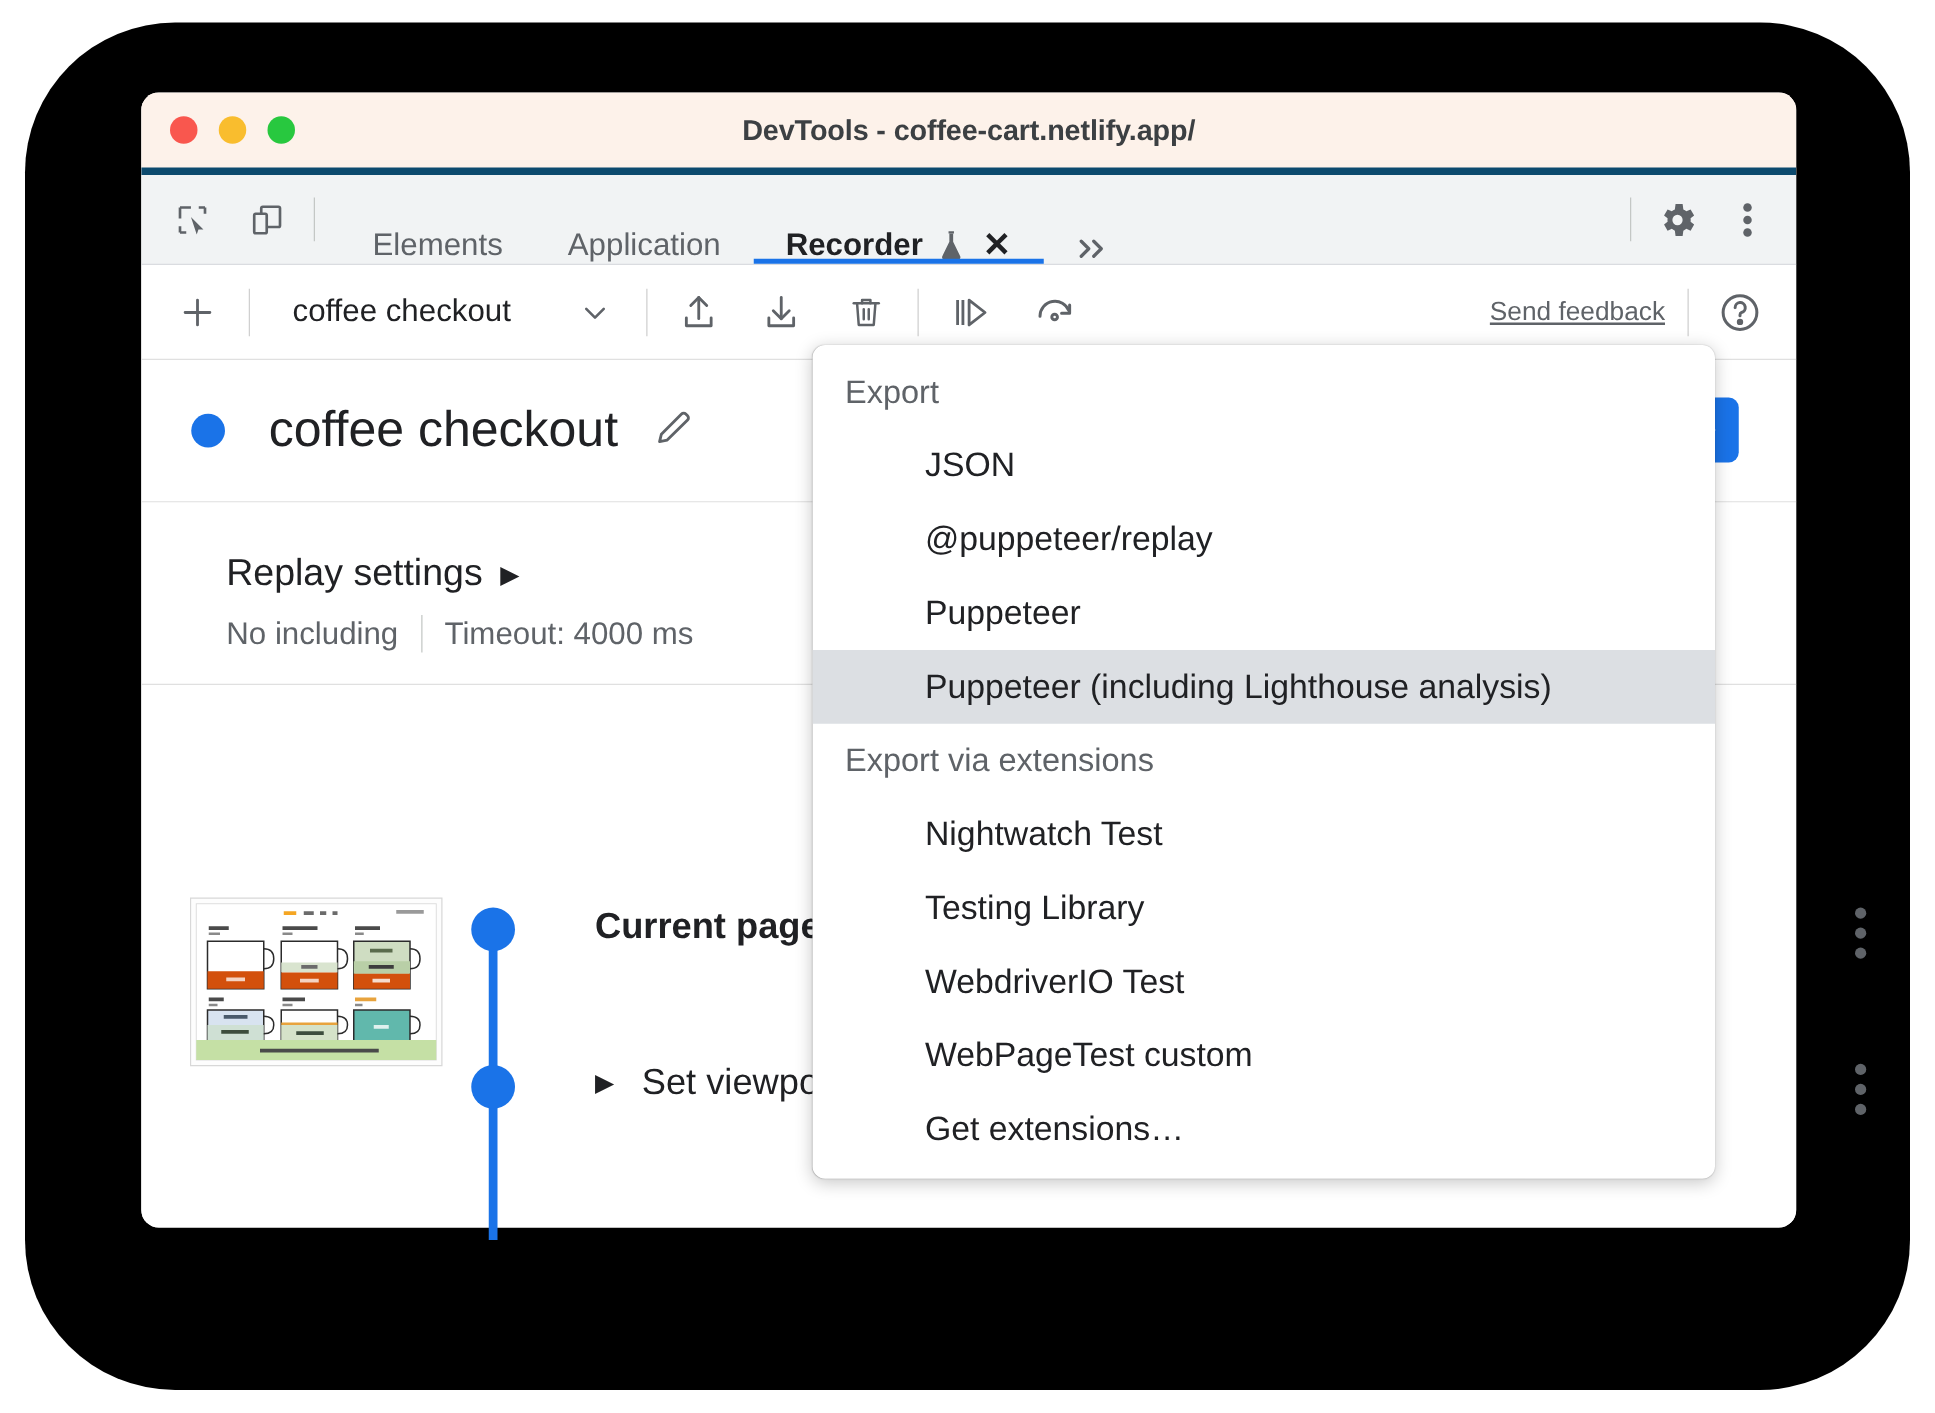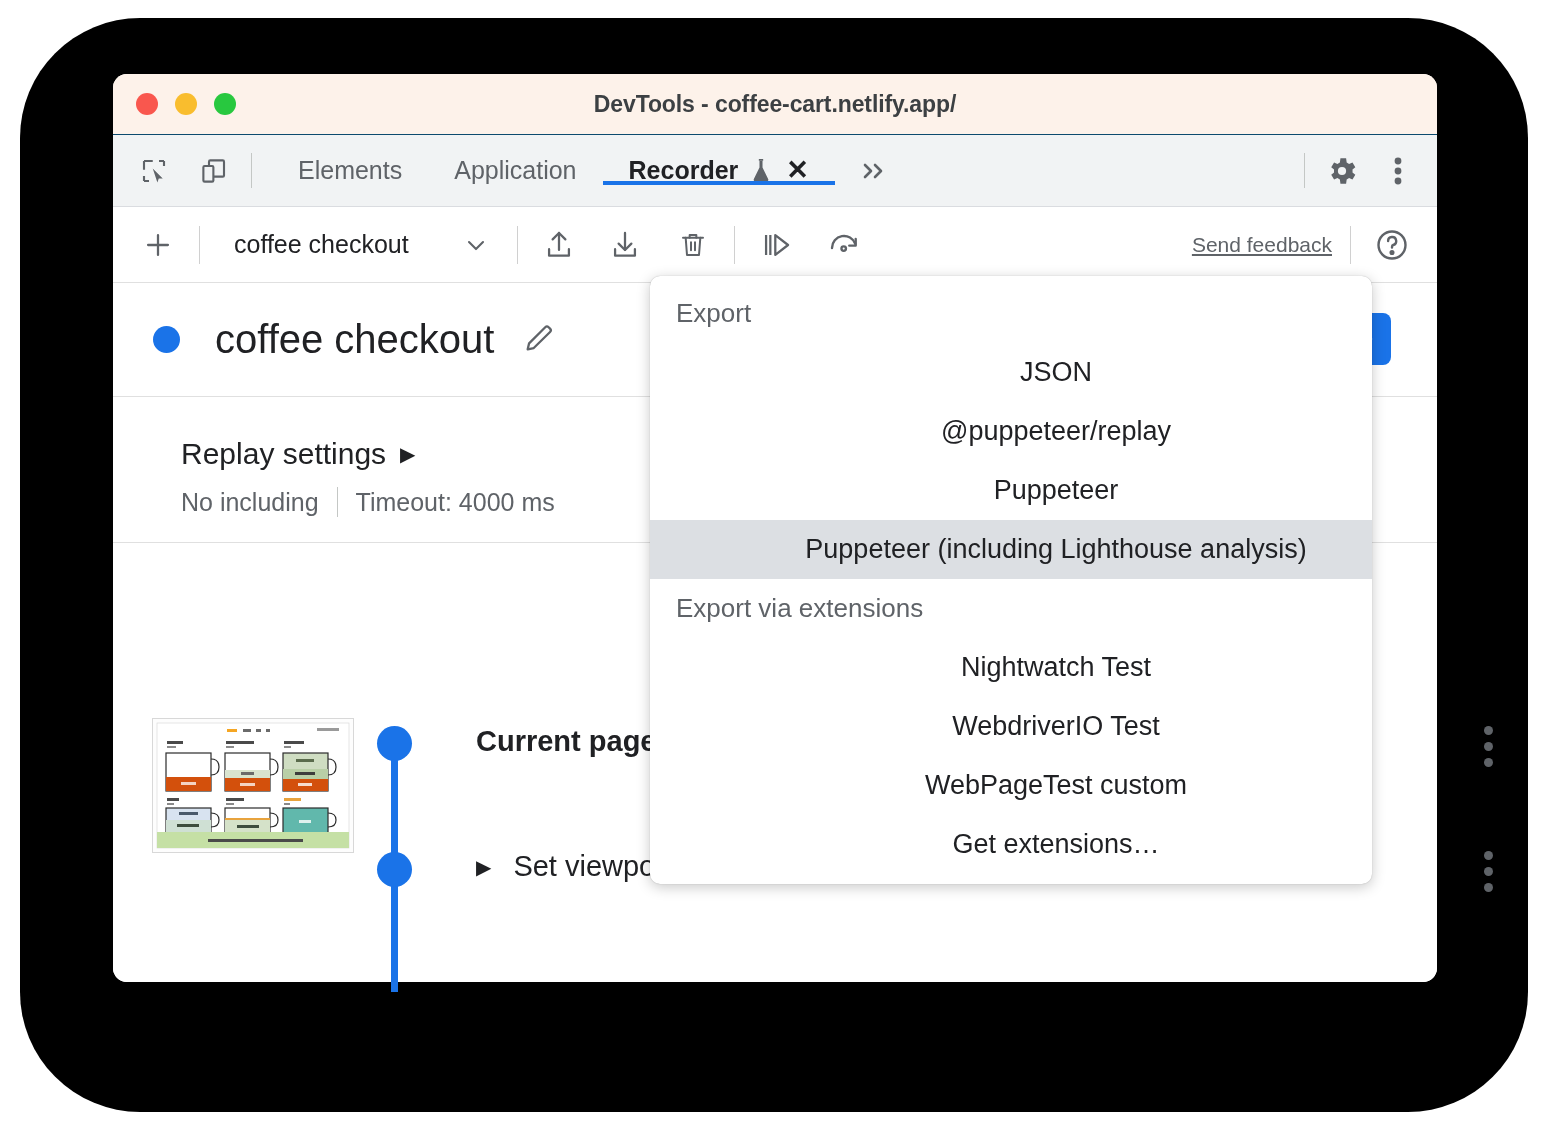--- a/index.html
+++ b/index.html
@@ -52,21 +52,21 @@
     border-radius: 14px;
     overflow: hidden;
     box-shadow: 0 8px 30px rgba(0,0,0,0.25);
   }
 
   
   .titlebar {
     position: relative;
     height: 60px;
     background: #fdf2ea;
-    border-bottom: 1px solid #0c4a6e;
+    border-bottom: 6px solid #0c4a6e;
     display: flex;
     align-items: center;
   }
   .traffic {
     display: flex;
     gap: 17px;
     margin-left: 23px;
   }
   .dot {
     width: 22px; height: 22px;
@@ -106,21 +106,21 @@
     display: flex; align-items: center; justify-content: center;
     color: #5f6368;
   }
   .vsep {
     width: 1px;
     background: #c4c7c5;
     margin: 18px 20px;
   }
   .tabs {
     display: flex;
-    align-items: center;
+    align-items: flex-end;
     flex: 1;
   }
   .tab {
     display: flex;
     align-items: center;
     padding: 0 26px;
     font-size: 25px;
     color: #5f6368;
     position: relative;
     white-space: nowrap;
@@ -356,21 +356,20 @@
   .menu-section-title {
     font-size: 26px;
     color: #5f6368;
     padding: 14px 0 14px 26px;
   }
   .menu-item {
     font-size: 27px;
     color: #202124;
     padding: 14px 0 14px 90px;
     white-space: nowrap;
-    text-align: center;
   }
   .menu-item.selected {
     background: #dcdfe3;
   }
 </style>
 </head>
 <body>
 
 <div id="stage">
 
@@ -642,18 +641,19 @@
   <div class="menu">
 
     <div class="menu-section-title">Export</div>
     <div class="menu-item">JSON</div>
     <div class="menu-item">@puppeteer/replay</div>
     <div class="menu-item">Puppeteer</div>
     <div class="menu-item selected">Puppeteer (including Lighthouse analysis)</div>
 
     <div class="menu-section-title">Export via extensions</div>
     <div class="menu-item">Nightwatch Test</div>
+    <div class="menu-item">Testing Library</div>
     <div class="menu-item">WebdriverIO Test</div>
     <div class="menu-item">WebPageTest custom</div>
     <div class="menu-item">Get extensions…</div>
   </div>
 
 </div>
 
 </body></html>

